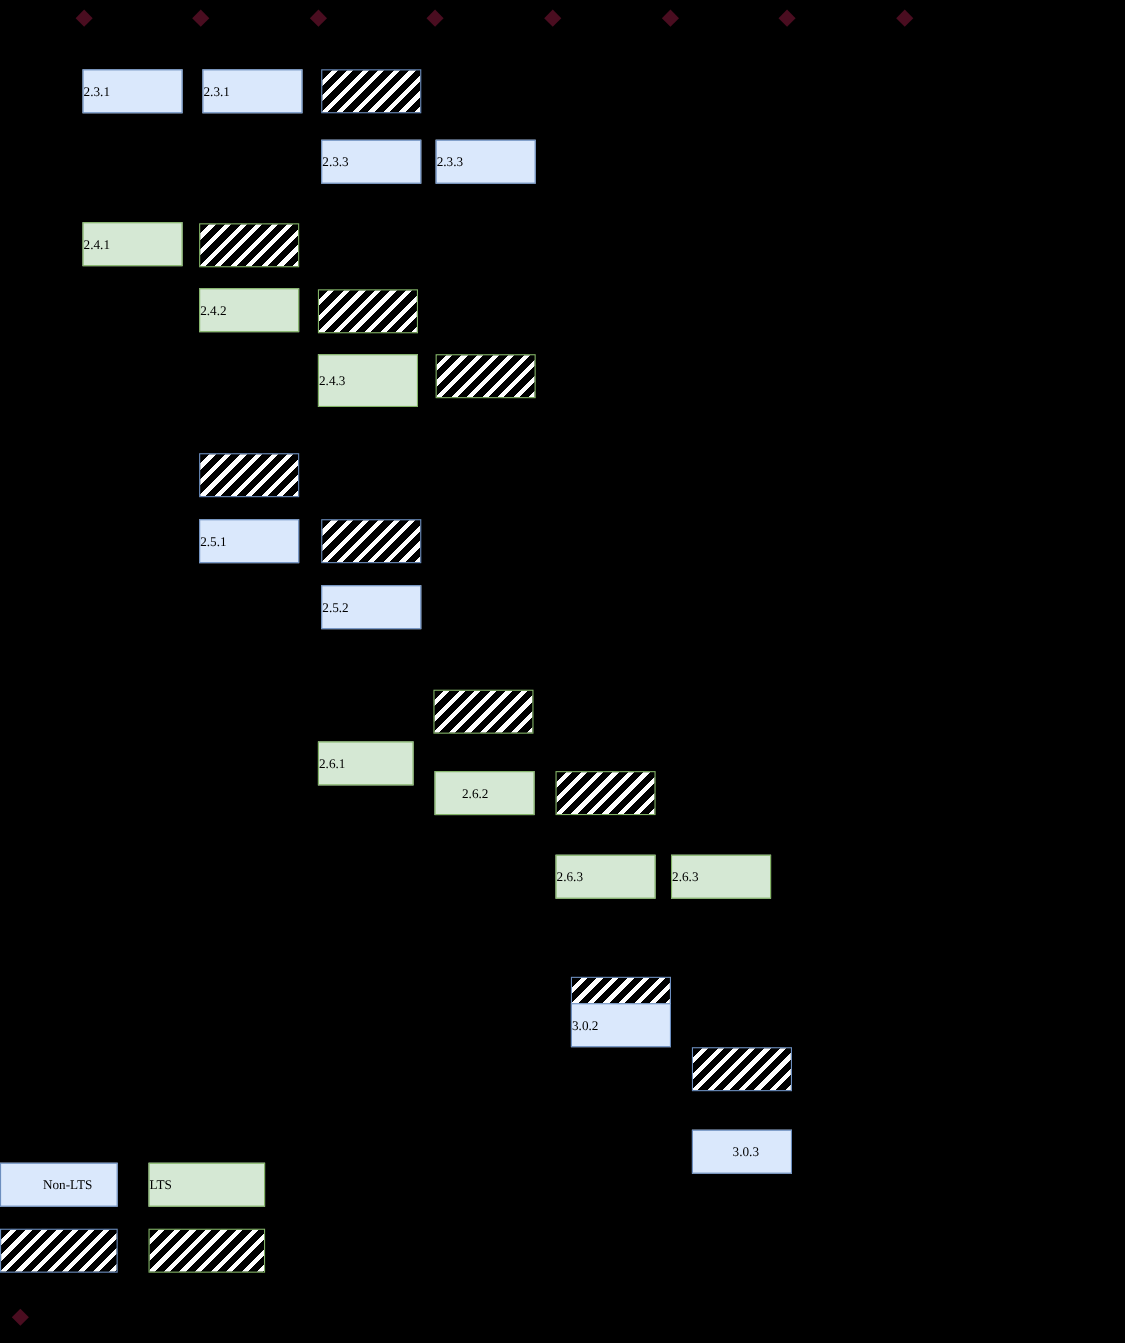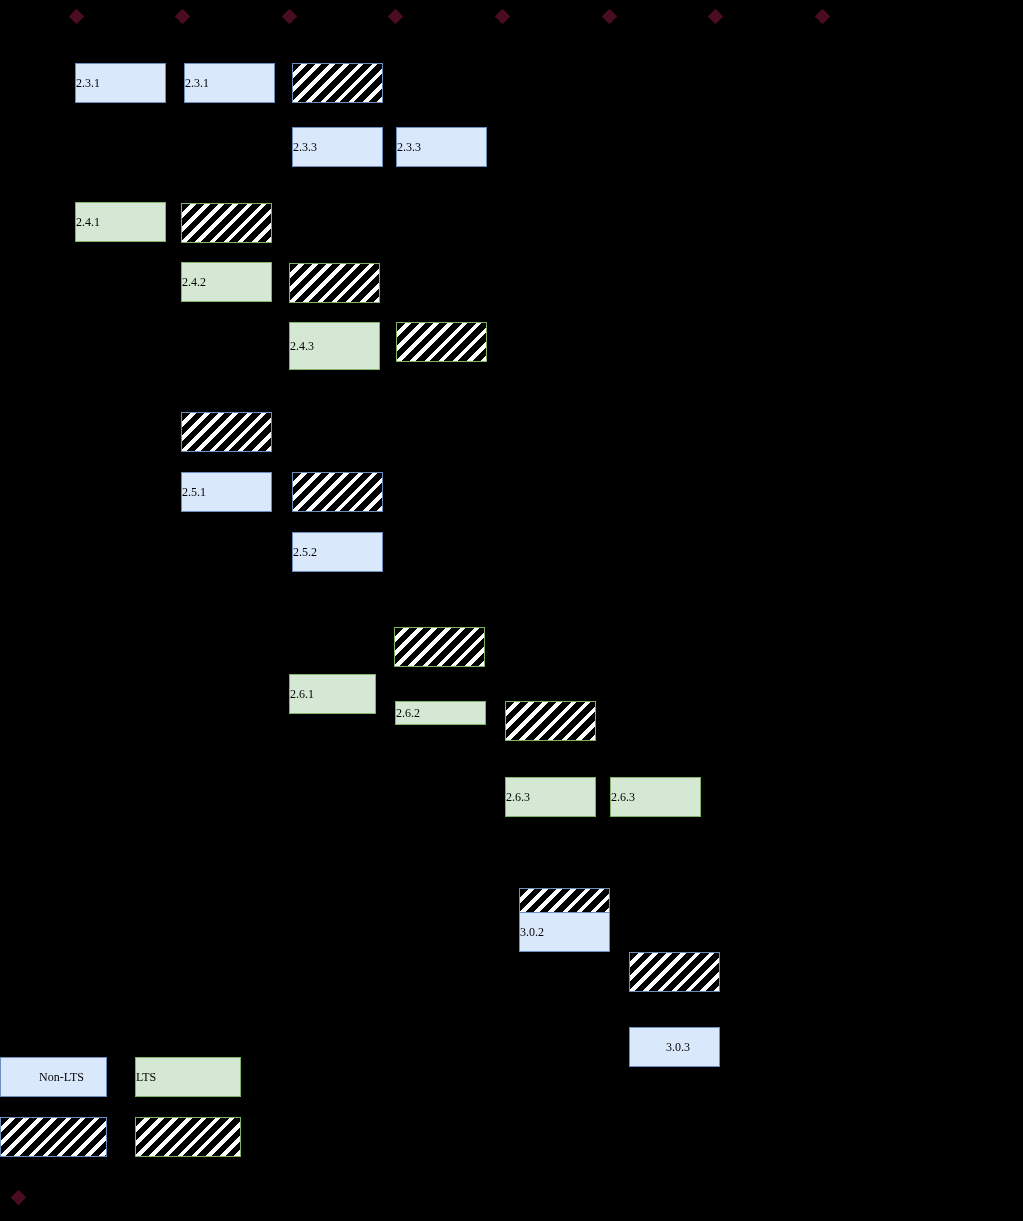--- a/index.html
+++ b/index.html
@@ -91,21 +91,21 @@
       <span>2.5.1</span>
     </div>
     <div class="box non-lts hatched" style="left: 292px; top: 472px; width: 91px; height: 40px;"></div>
     <div class="box non-lts" style="left: 292px; top: 532px; width: 91px; height: 40px;">
       <span>2.5.2</span>
     </div>
     <div class="box lts" style="left: 289px; top: 627px; width: 87px; height: 40px; margin-top: 47px;">
       <span>2.6.1</span>
     </div>
     <div class="box lts hatched" style="left: 394px; top: 627px; width: 91px; height: 40px;"></div>
-    <div class="box lts" style="left: 395px; top: 701px; width: 91px; height: 24px;">
+    <div class="box lts" style="left: 395px; top: 701px; width: 91px; height: 40px; padding-left: 24px;">
       <span>2.6.2</span>
     </div>
     <div class="box lts hatched" style="left: 505px; top: 701px; width: 91px; height: 40px;"></div>
     <div class="box lts" style="left: 505px; top: 777px; width: 91px; height: 40px;">
       <span>2.6.3</span>
     </div>
     <div class="box lts" style="left: 610px; top: 777px; width: 91px; height: 40px;">
       <span>2.6.3</span>
     </div>
     <div class="box non-lts hatched" style="left: 519px; top: 888px; width: 91px; height: 40px;"></div>

